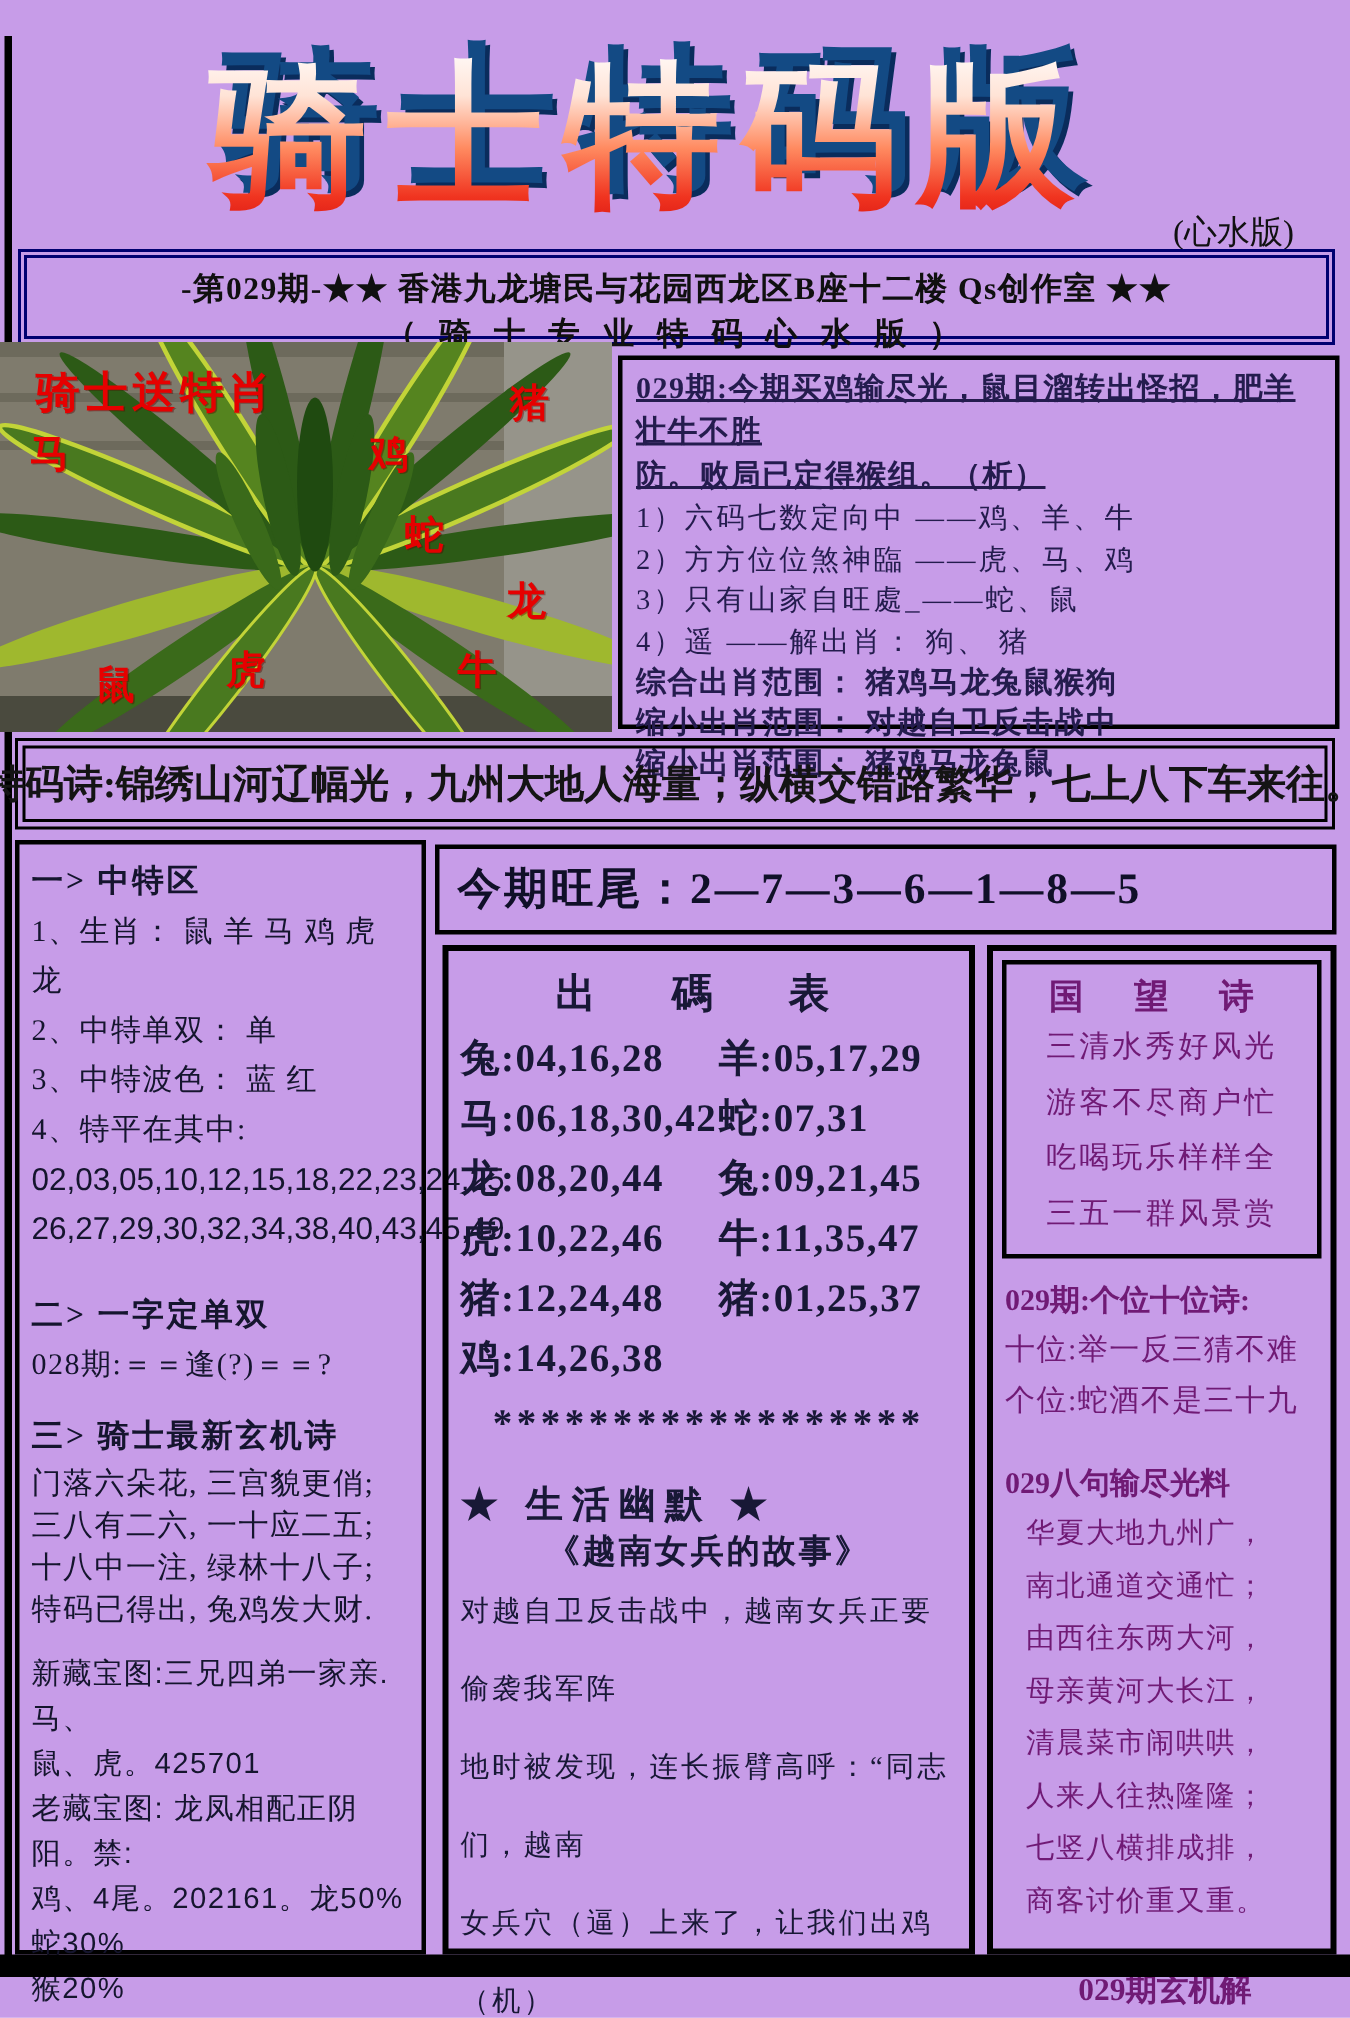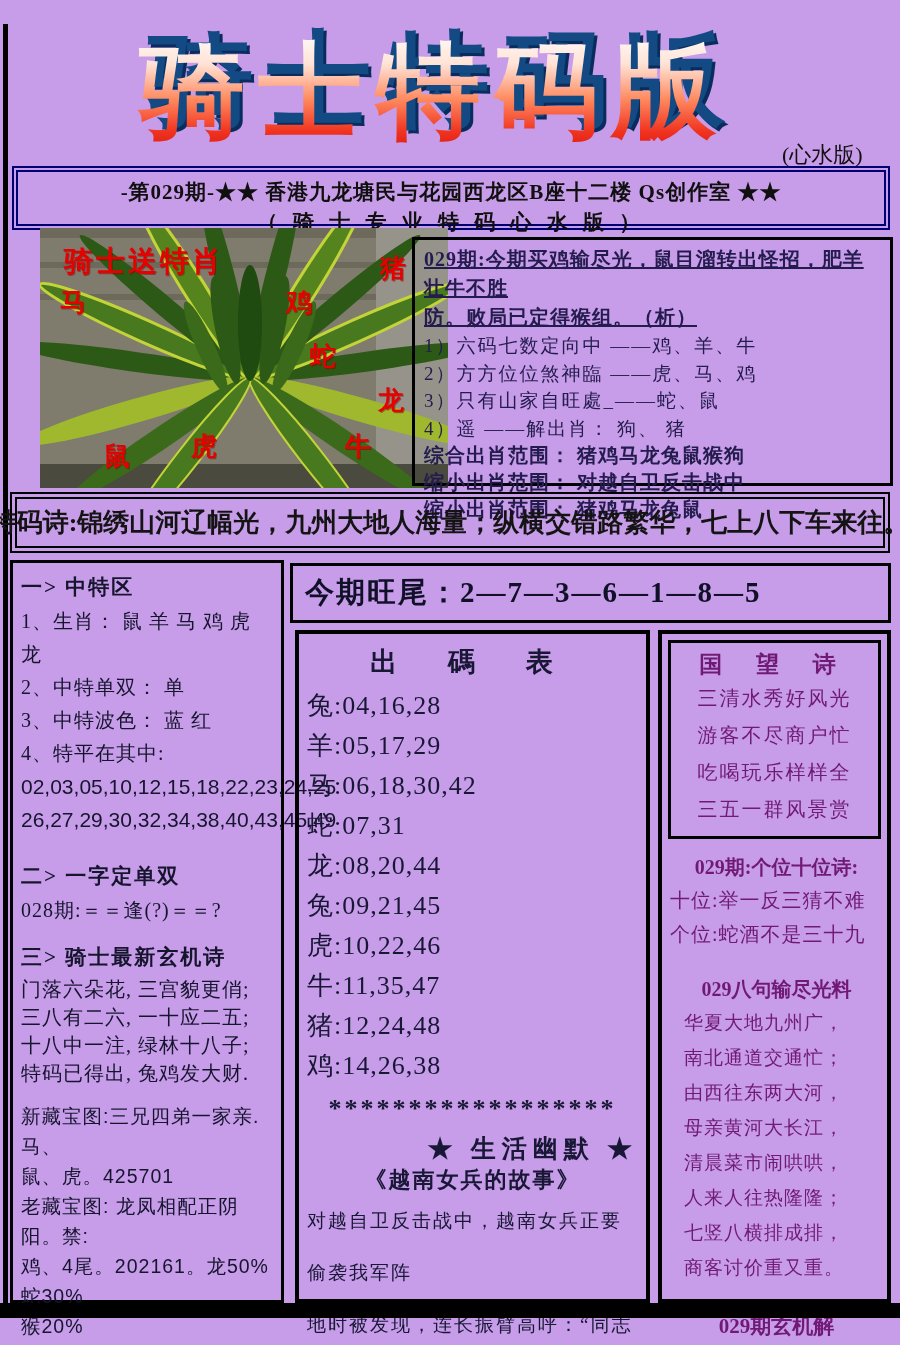--- a/index.html
+++ b/index.html
@@ -19,21 +19,21 @@
     -webkit-background-clip:text;background-clip:text;-webkit-text-fill-color:transparent;}
   .xinshui{position:absolute;left:782px;top:140px;font-size:22px;color:#111;}
 
   
   .header-box{position:absolute;left:12px;top:166px;width:878px;height:64px;box-sizing:border-box;
     border:6px double #000070;text-align:center;color:#101010;}
   .header-box .h1{font-size:21px;font-weight:bold;margin-top:6px;letter-spacing:1px;}
   .header-box .h2{font-size:21px;font-weight:bold;letter-spacing:5px;margin-top:2px;}
 
   
-  .photo{position:absolute;left:0;top:228px;width:408px;height:336px;overflow:hidden;margin-left:40px;}
+  .photo{position:absolute;left:0;top:228px;width:408px;height:336px;overflow:hidden;}
   .photo svg{display:block;}
   .ph-label{position:absolute;color:#e60000;font-weight:bold;font-size:26px;line-height:1;
     text-shadow:1px 1px 0 rgba(90,0,0,.4);}
   .ph-caption{position:absolute;left:24px;top:14px;color:#e60000;font-weight:bold;font-size:29px;
     letter-spacing:3px;text-shadow:1px 1px 0 rgba(90,0,0,.4);}
 
   
   .analysis-box{position:absolute;left:412px;top:237px;width:481px;height:249px;box-sizing:border-box;
     border:3px solid #000;padding:5px 9px 0 9px;color:#241c4e;}
   .an-u{font-size:20px;font-weight:bold;text-decoration:underline;letter-spacing:1px;line-height:29px;}
@@ -57,35 +57,35 @@
 
   
   .wangwei-band{position:absolute;left:290px;top:563px;width:601px;height:60px;box-sizing:border-box;
     border:3px solid #000;display:flex;align-items:center;}
   .wangwei-band span{font-size:29px;font-weight:bold;color:#101028;padding-left:12px;letter-spacing:2px;white-space:nowrap;}
 
   
   .middle-box{position:absolute;left:295px;top:630px;width:355px;height:673px;box-sizing:border-box;
     border:4px solid #000;padding:6px 8px 0 8px;color:#181836;}
   .code-title{text-align:center;font-size:27px;font-weight:bold;letter-spacing:22px;margin:4px 0 6px 0;}
-  .code-row{display:flex;font-size:26px;font-weight:normal;line-height:40px;letter-spacing:1px;flex-direction:column;}
+  .code-row{display:flex;font-size:26px;font-weight:bold;line-height:40px;letter-spacing:1px;}
   .code-row .cl{width:52%;} .code-row .cr{width:48%;}
   .stars-row{font-size:26px;font-weight:bold;letter-spacing:3px;text-align:center;margin-top:8px;white-space:nowrap;}
-  .humor-title{text-align:right;font-size:25px;font-weight:bold;letter-spacing:6px;margin-top:8px;}
+  .humor-title{text-align:left;font-size:25px;font-weight:bold;letter-spacing:6px;margin-top:22px;}
   .humor-sub{text-align:center;font-size:22px;font-weight:bold;letter-spacing:2px;}
   .humor-lines .l-line{font-size:19px;letter-spacing:2px;line-height:52px;}
 
   
   .right-box{position:absolute;left:658px;top:630px;width:233px;height:673px;box-sizing:border-box;
     border:4px solid #000;color:#701a75;}
   .guowang{margin:6px 6px 0 6px;border:3px solid #000;padding:6px 0 8px 0;}
   .gw-title{text-align:center;font-size:23px;font-weight:bold;letter-spacing:14px;}
   .gw-line{text-align:center;font-size:20px;letter-spacing:2px;line-height:37px;}
   .r-text{padding:12px 4px 0 8px;}
-  .r-title{font-size:20px;font-weight:bold;line-height:32px;text-align:center;}
+  .r-title{font-size:20px;font-weight:bold;line-height:32px;}
   .r-line{font-size:20px;letter-spacing:1px;line-height:34px;}
   .r-bajv .r-line{padding-left:14px;font-size:19px;line-height:35px;}
   .r-xj-title{text-align:center;font-size:21px;font-weight:bold;margin-top:26px;line-height:30px;}
   .r-xj .r-line{font-size:19.5px;line-height:33px;letter-spacing:0;}
   .rgap{height:22px;}
 </style>
 </head>
 <body>
 
 <div id="page">
@@ -218,20 +218,21 @@
     <div class="code-row">
       <span class="cl">龙:08,20,44</span>
       <span class="cr">兔:09,21,45</span>
     </div>
     <div class="code-row">
       <span class="cl">虎:10,22,46</span>
       <span class="cr">牛:11,35,47</span>
     </div>
     <div class="code-row">
       <span class="cl">猪:12,24,48</span>
+      <span class="cr">猪:01,25,37</span>
     </div>
     <div class="code-row">
       <span class="cl">鸡:14,26,38</span>
     </div>
     <div class="stars-row">******************</div>
     <div class="humor-title">★ 生活幽默 ★</div>
     <div class="humor-sub">《越南女兵的故事》</div>
     <div class="humor-lines">
         <div class="l-line">对越自卫反击战中，越南女兵正要偷袭我军阵</div>
         <div class="l-line">地时被发现，连长振臂高呼：“同志们，越南</div>

